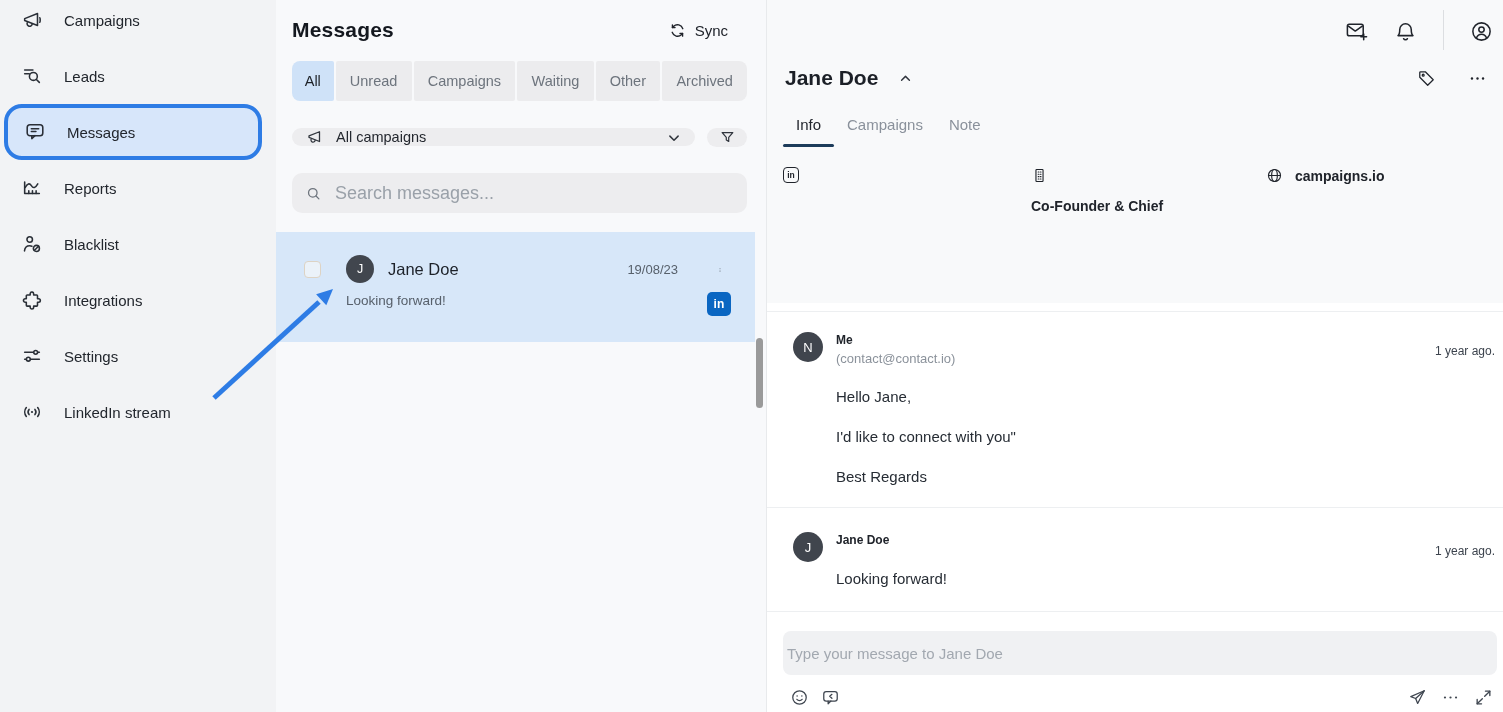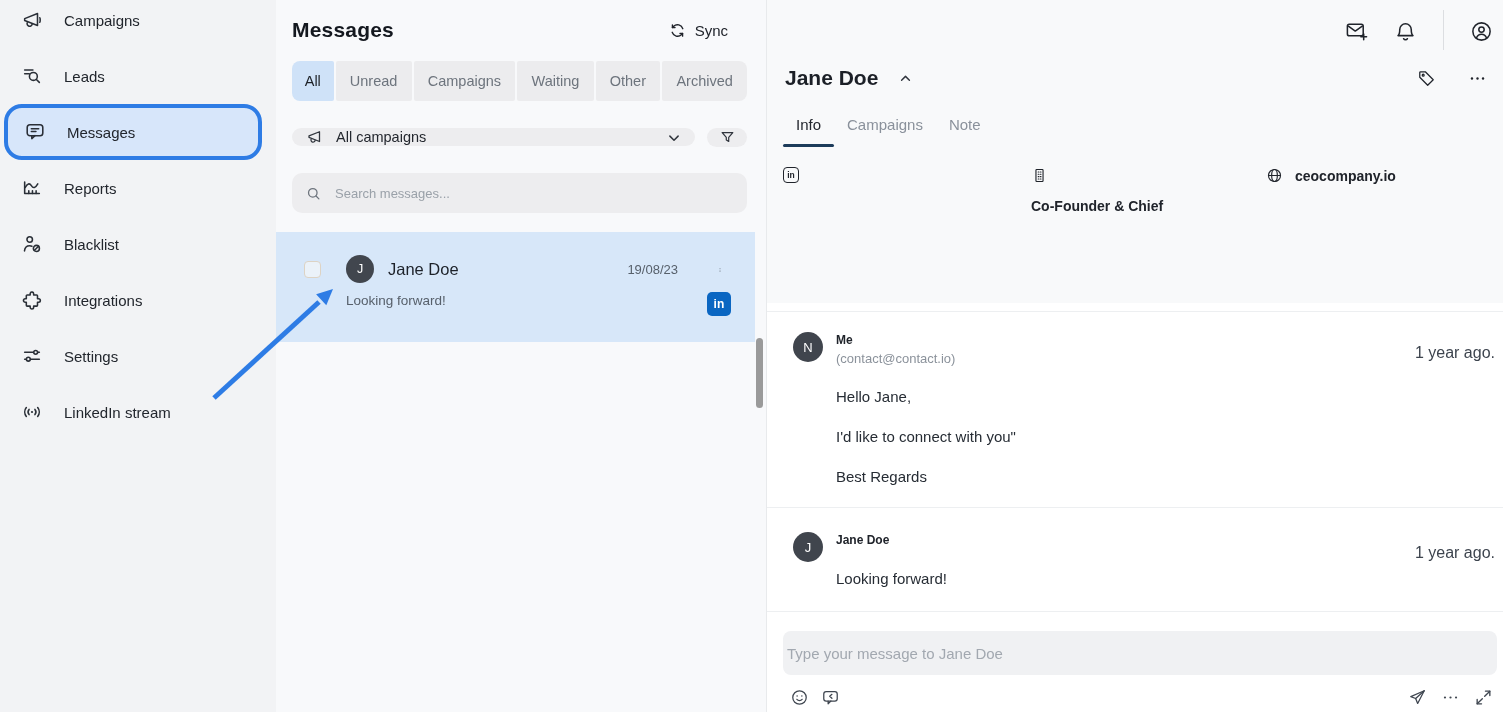--- a/index.html
+++ b/index.html
@@ -48,21 +48,21 @@
     border-radius:10px; padding:0 14px; cursor:pointer;
   }
   .campaign-select .cs-label { font-size:14.5px; color:#23272e; flex:1; }
   .campaign-select svg { width:18px; height:18px; color:#30353d; }
   .campaign-select .chev { color:#596068; width:16px; height:16px; }
   .filter-btn { width:40px; border:none; background:#ededef; border-radius:10px; display:flex; align-items:center; justify-content:center; cursor:pointer; color:#30353d; }
   .filter-btn svg { width:17px; height:17px; }
 
   .search-box { display:flex; align-items:center; gap:11px; margin:16px 19px 0 16px; height:40px; background:#ededef; border-radius:10px; padding:0 13px; }
   .search-box svg { width:17px; height:17px; color:#6d747d; flex:0 0 auto; }
-  .search-box input { border:none; background:transparent; outline:none; font-size:13px; color:#23272e; width:100%; font-family:inherit; }
+  .search-box input { border:none; background:transparent; outline:none; font-size:18px; color:#23272e; width:100%; font-family:inherit; }
   .search-box input::placeholder { color:#9aa1a9; }
 
   .conversation { position:relative; margin-top:19px; width:479px; height:110px; background:#d7e7f9; cursor:pointer; }
   .conv-check { position:absolute; left:28px; top:29px; width:17px; height:17px; border:1px solid #ddd3c4; border-radius:4px; background:rgba(252,252,250,.55); }
   .conv-avatar { position:absolute; left:70px; top:23px; width:28px; height:28px; border-radius:50%; background:#41464e; color:#fff; font-size:12.5px; display:flex; align-items:center; justify-content:center; }
   .conv-name { position:absolute; left:112px; top:28px; font-size:16.5px; color:#1d222a; }
   .conv-date { position:absolute; right:77px; top:30px; font-size:13px; color:#57606b; }
   .conv-kebab { position:absolute; right:26px; top:26px; width:18px; height:24px; color:#20242b; cursor:pointer; background:none; border:none; display:flex; align-items:center; justify-content:center; }
   .conv-preview { position:absolute; left:70px; top:61px; font-size:13.5px; color:#57606b; }
   .conv-linkedin { position:absolute; right:24px; top:60px; width:24px; height:24px; background:#0a66c2; border-radius:5px; color:#fff; font-size:12px; font-weight:700; display:flex; align-items:center; justify-content:center; letter-spacing:.2px; }
@@ -97,21 +97,21 @@
   .ci-text.url { max-width:192px; word-break:break-all; }
 
   
   .messages { margin-top:8px; border-top:1px solid #edeff1; background:#fff; }
   .message { position:relative; display:flex; padding:20px 30px 21px 26px; border-bottom:1px solid #edeff1; }
   .message.last { padding-top:24px; padding-bottom:23px; }
   .m-avatar { width:30px; height:30px; border-radius:50%; background:#40454d; color:#fff; font-size:13px; display:flex; align-items:center; justify-content:center; flex:0 0 auto; }
   .m-body { margin-left:13px; flex:1; min-width:0; }
   .m-name { font-size:12px; font-weight:700; color:#20242b; line-height:17px; }
   .m-email { font-size:13px; color:#8b929b; margin-top:2px; }
-  .m-time { position:absolute; right:8px; top:32px; font-size:16px; color:#3d444e; }
+  .m-time { position:absolute; right:8px; top:32px; font-size:12px; color:#3d444e; }
   .message.last .m-time { top:36px; }
   .m-text p { margin:22px 0 0; font-size:15px; color:#262c34; line-height:18px; }
   .message.last .m-text p { margin-top:21px; }
 
   
   .composer { padding:19px 6px 0 16px; background:#fff; }
   .composer-input { width:100%; height:44px; background:#f0f1f3; border:none; border-radius:8px; padding:0 4px; font-size:15px; color:#23272e; outline:none; font-family:inherit; }
   .composer-input::placeholder { color:#a2a8b0; }
   .composer-tools { display:flex; align-items:center; margin-top:13px; padding:0 4px 0 7px; }
   .cicon { width:19px; height:19px; color:#3f4650; background:none; border:none; cursor:pointer; padding:0; display:flex; align-items:center; justify-content:center; }
@@ -370,21 +370,21 @@
           <span class="ci-text">Co-Founder &amp; Chief</span>
         </div>
         <div class="ci-item">
           <span class="ci-icon">
             <svg viewBox="0 0 24 24" fill="none" stroke="currentColor" stroke-width="1.6" stroke-linecap="round" stroke-linejoin="round">
                 <circle cx="12" cy="12" r="8.5"></circle>
                 <path d="M3.5 12h17"></path>
                 <ellipse cx="12" cy="12" rx="4" ry="8.5"></ellipse>
               </svg>
           </span>
-          <span class="ci-text">ceocompany.io</span>
+          <span class="ci-text">campaigns.io</span>
         </div>
       </div>
     </div>
 
     <div class="messages">
       <div class="message">
         <span class="m-avatar">N</span>
         <div class="m-body">
           <div class="m-name">Me</div>
           <div class="m-email">(contact@contact.io)</div>

